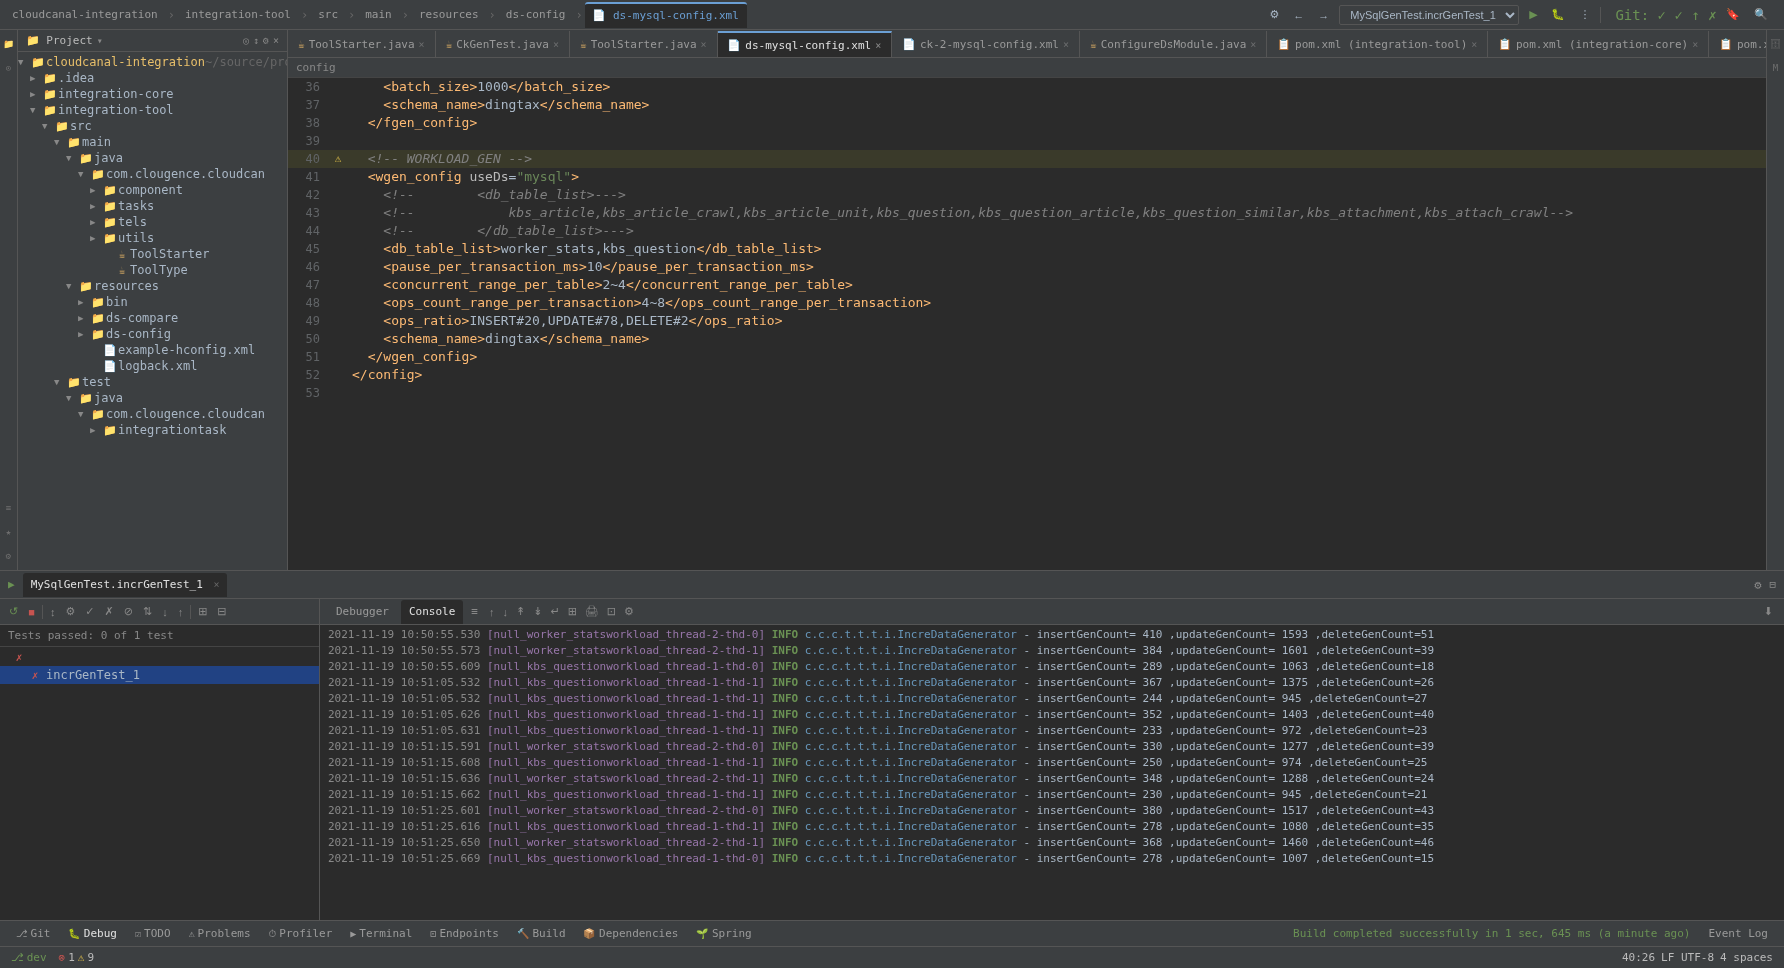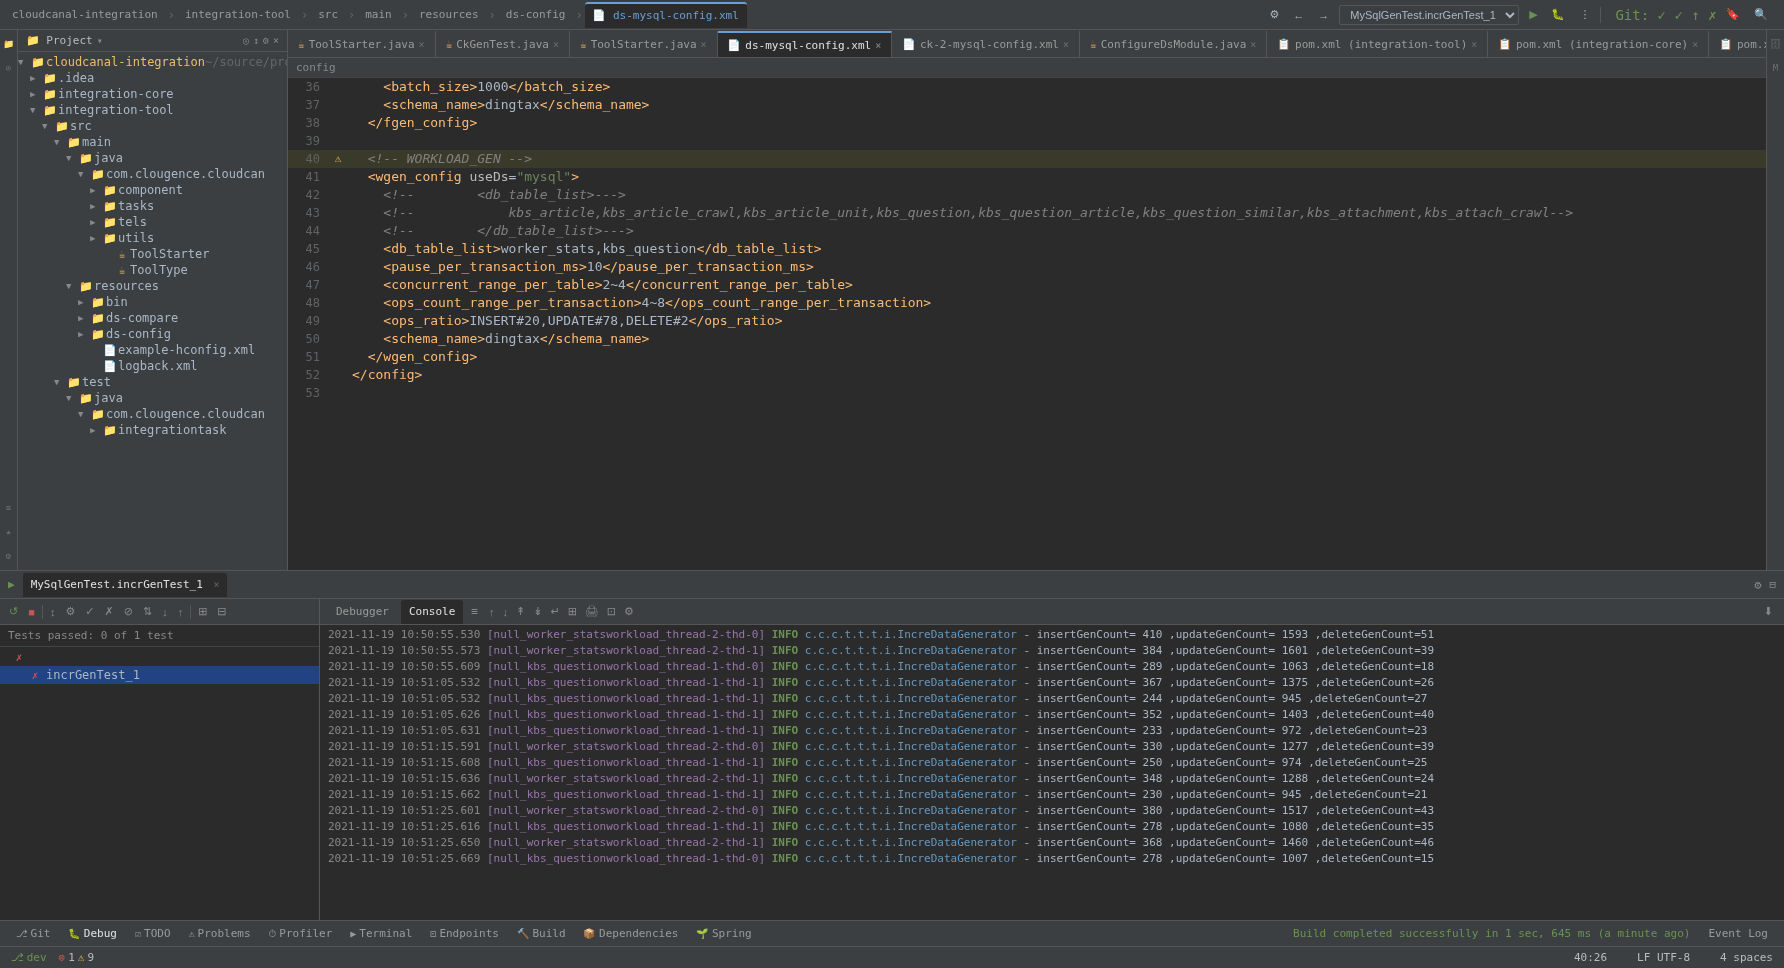--- a/index.html
+++ b/index.html
@@ -84,21 +84,21 @@
     .console-line { font-size: 11px; line-height: 16px; padding: 0 8px; white-space: nowrap; font-family: 'Consolas', 'Monaco', monospace; }
     .console-timestamp { color: #888; margin-top: 10px; }
     .console-thread { color: #9876aa; }
     .console-level { color: #6a9153; font-weight: bold; }
     .console-class { color: #6897bb; }
     .console-msg { color: #a9b7c6; }
 
     
     .status-bar { background: #3c3f41; border-top: 1px solid #555; height: 22px; display: flex; align-items: center; padding: 0 8px; font-size: 11px; color: #bbb; gap: 8px; flex-shrink: 0; }
     .status-left { display: flex; align-items: center; gap: 6px; }
-    .status-right { margin-left: auto; display: flex; align-items: center; gap: 24px; }
+    .status-right { margin-left: auto; display: flex; align-items: center; gap: 0; }
     .status-item { display: flex; align-items: center; gap: 3px; cursor: pointer; padding: 0 3px; }
     .git-branch { color: #6a9153; }
 
     
     .bottom-nav { background: #3c3f41; border-top: 1px solid #555; height: 26px; display: flex; align-items: center; padding: 0 8px; gap: 2px; flex-shrink: 0; }
     .bottom-nav-item { padding: 0 8px; height: 22px; line-height: 22px; font-size: 11px; cursor: pointer; color: #9a9a9a; display: flex; align-items: center; gap: 3px; border-radius: 2px; }
     .bottom-nav-item.active { color: #e0e0e0; }
     .bottom-nav-icon { font-size: 10px; }
     .build-success { color: #6a9153; }
 

